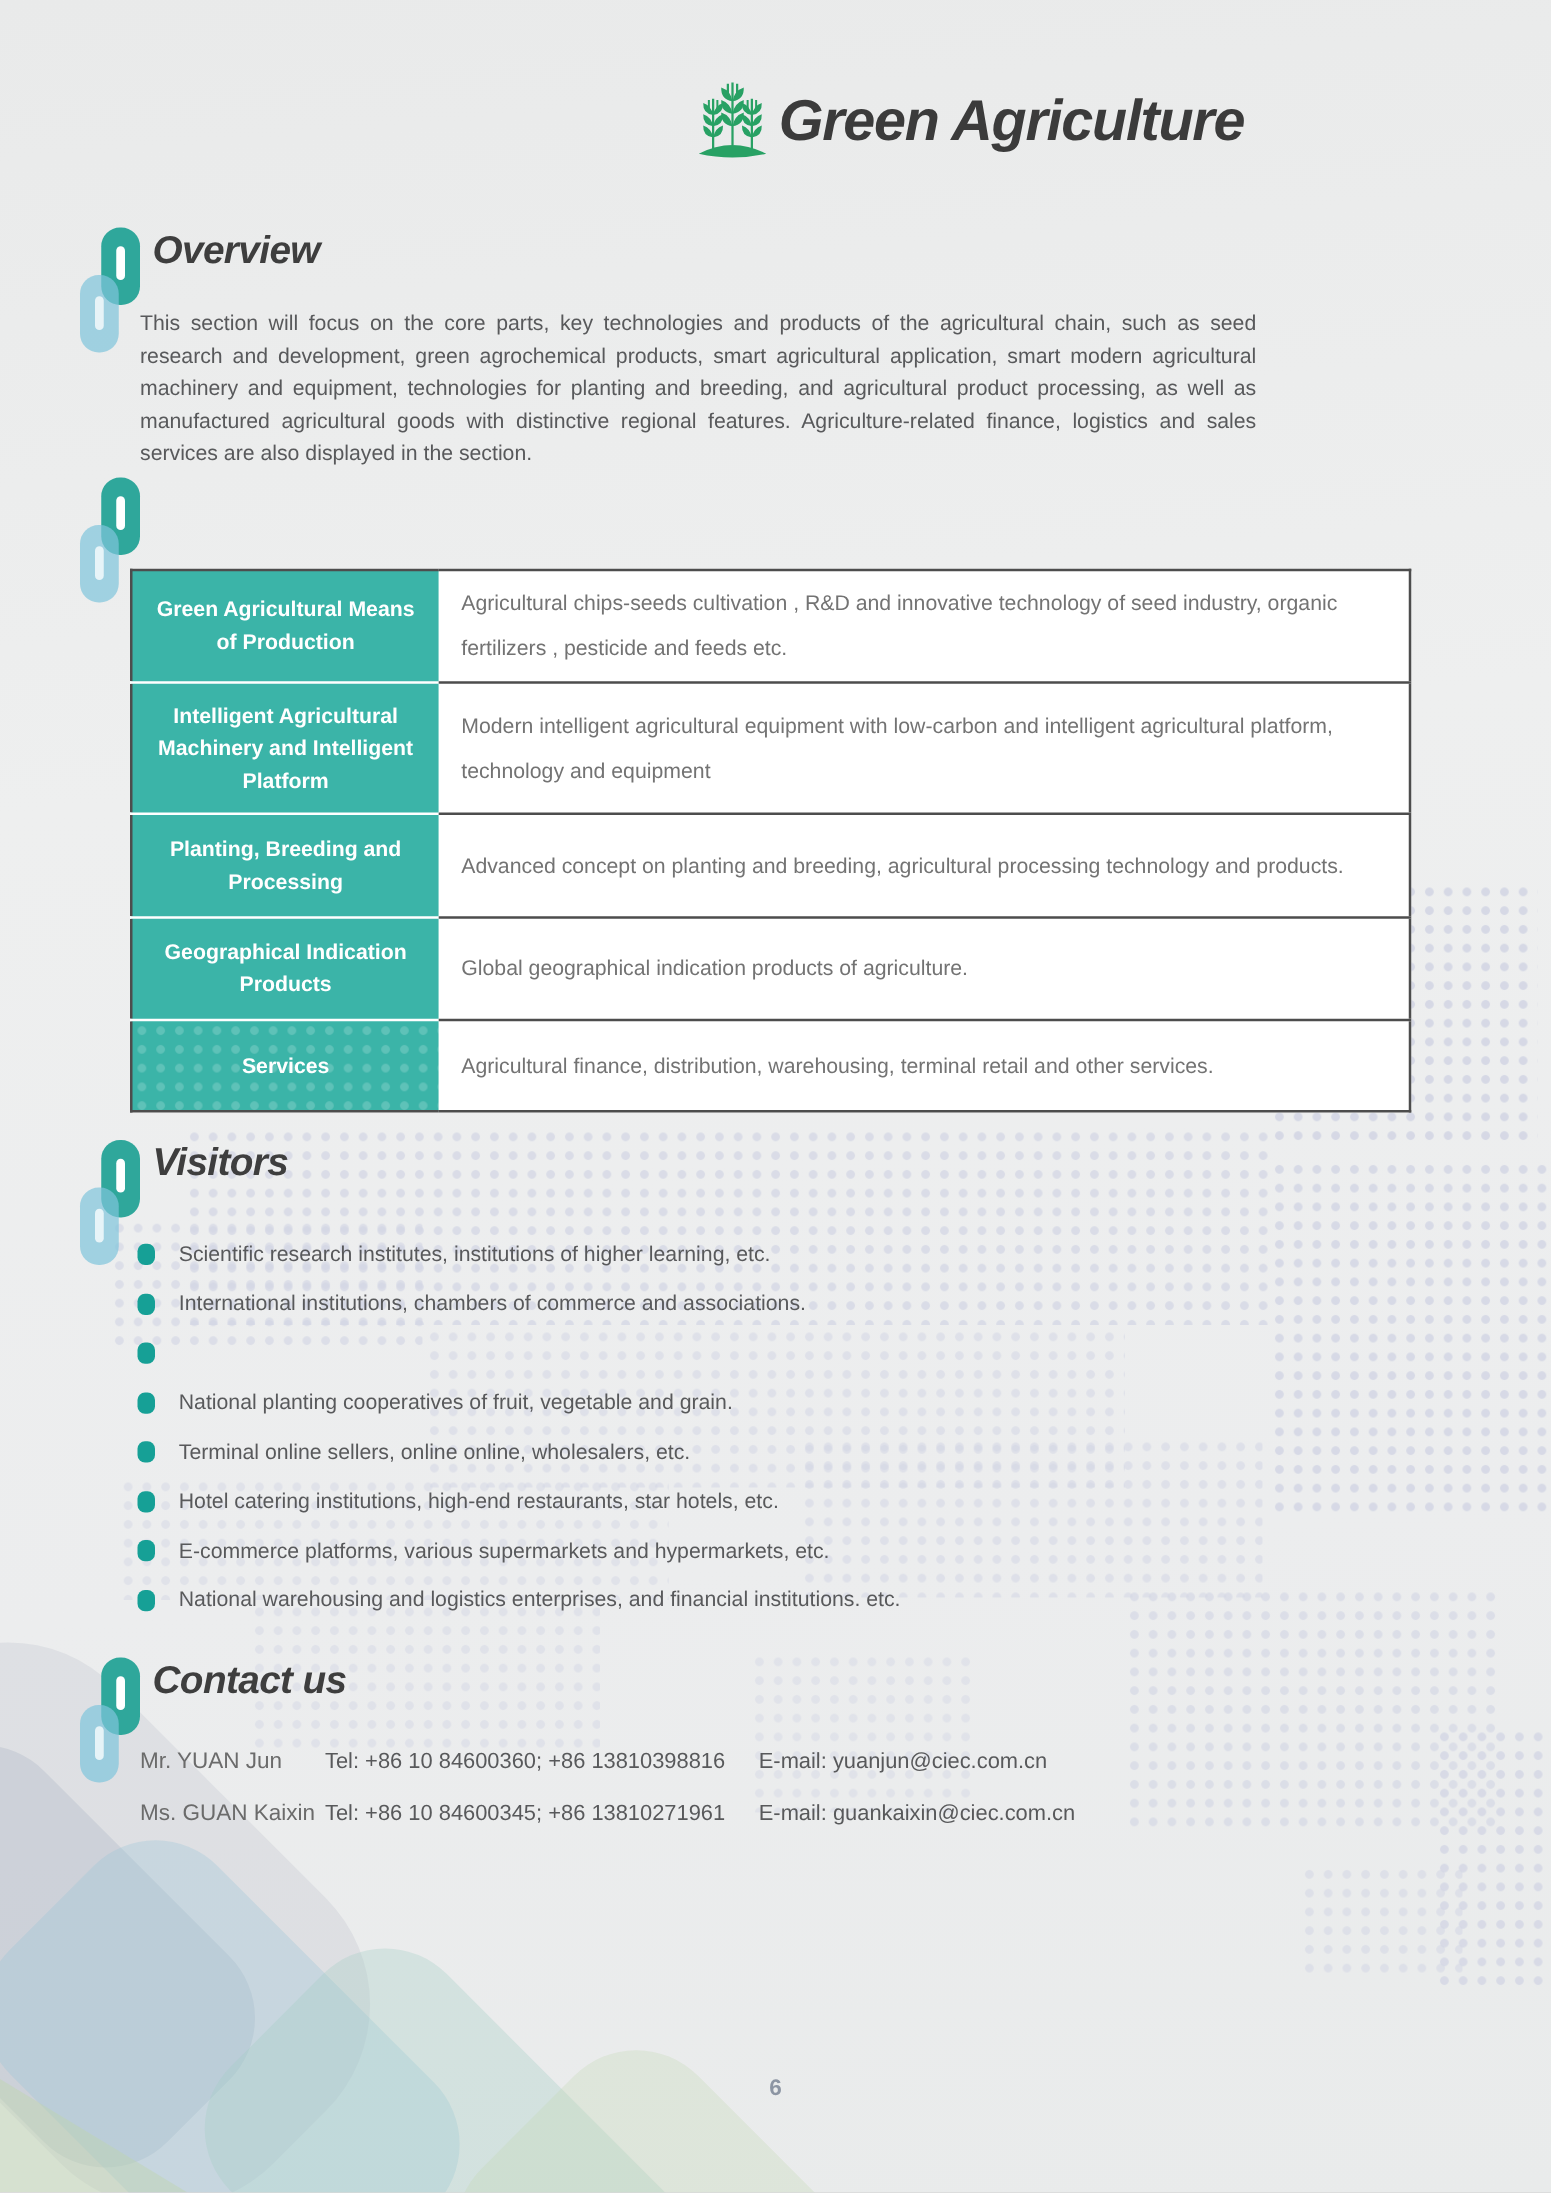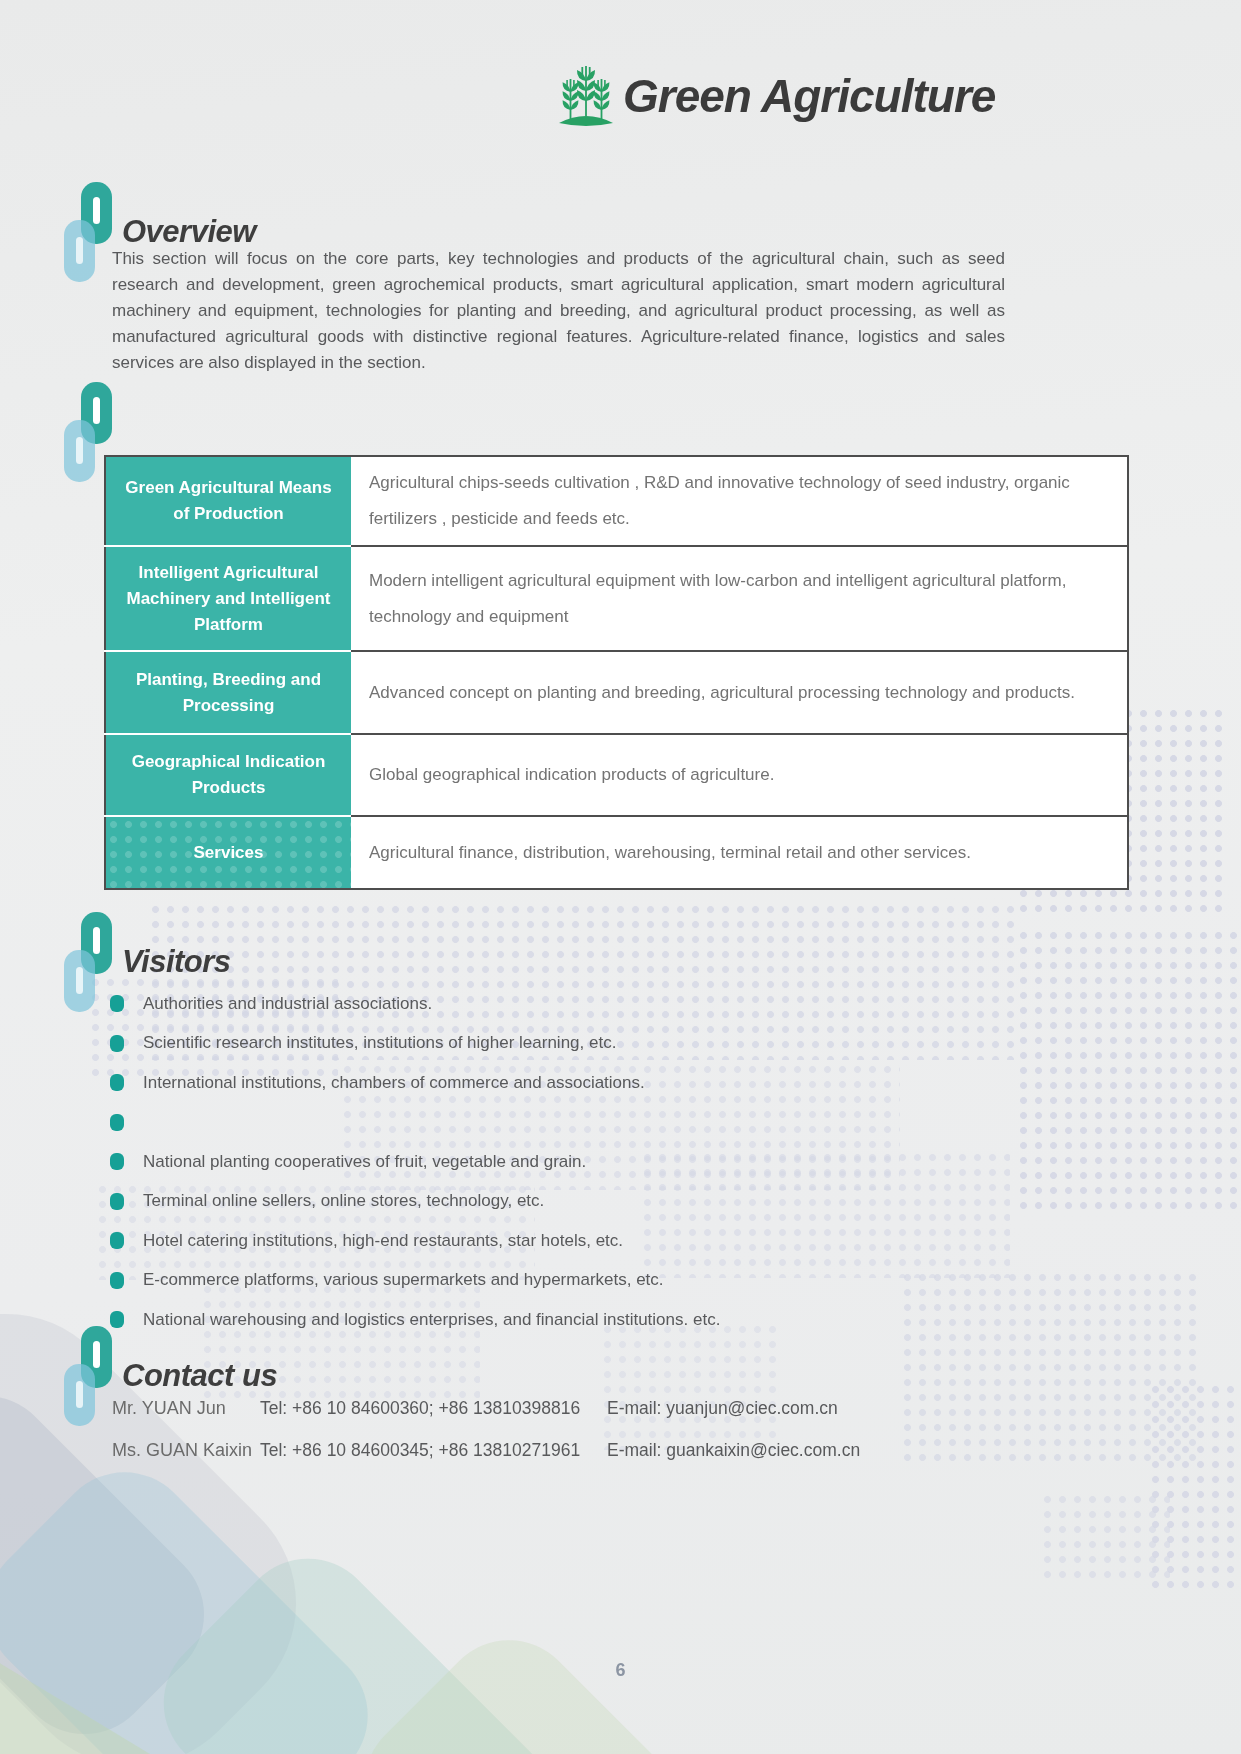--- a/index.html
+++ b/index.html
@@ -30,21 +30,21 @@
   .b1{left:-70px;top:1390px;width:210px;height:350px;background:rgba(162,172,190,.28);}
   .b2{left:60px;top:1470px;width:235px;height:385px;background:rgba(148,197,216,.30);}
   .b3{left:235px;top:1560px;width:245px;height:385px;background:rgba(165,206,196,.33);}
   .b4{left:420px;top:1648px;width:245px;height:340px;background:rgba(196,214,178,.30);}
   .wedge{position:absolute;z-index:0;left:0;top:1565px;width:300px;height:189px;
     background:rgba(190,212,176,.45);clip-path:polygon(0 100%,0 52%,50% 100%);}
   
   .logo-row{position:absolute;z-index:2;left:553px;top:62px;display:flex;align-items:center;gap:4px;}
   .logo-text{font-size:46px;font-weight:bold;font-style:italic;color:#3b3b3b;letter-spacing:-1px;white-space:nowrap;}
   
-  .sec{position:absolute;z-index:2;left:64px;display:flex;align-items:center;}
+  .sec{position:absolute;z-index:2;left:64px;display:flex;}
   .chain{position:relative;width:48px;height:100px;display:block;flex:0 0 48px;}
   .chain i{display:block;position:absolute;}
   .c-teal{left:17px;top:0;width:31px;height:62px;border-radius:15px;background:#2fa79b;}
   .c-blue{left:0;top:38px;width:31px;height:62px;border-radius:15px;background:rgba(127,196,219,.70);}
   .bar-t{left:29px;top:15px;width:7px;height:27px;border-radius:4px;background:#fff;}
   .bar-b{left:12px;top:55px;width:7px;height:27px;border-radius:4px;background:rgba(255,255,255,.75);}
   .sec h2{margin:0 0 0 10px;font-size:31px;font-style:italic;font-weight:bold;color:#3e3e3e;letter-spacing:-.5px;white-space:nowrap;}
   
   .overview-p{position:absolute;z-index:2;left:112px;top:246px;width:893px;margin:0;
     font-size:17px;line-height:26px;color:#58595b;text-align:justify;}
@@ -185,40 +185,36 @@
         <i class="bar-t"></i>
         <i class="c-blue"></i>
         <i class="bar-b"></i>
     </span>
     <h2>Visitors</h2>
   </div>
 
   <ul class="visitors-list">
     <li>
         <span class="bullet"></span>
-        <span class="v-text">Authorities and industrial associations.</span>
-      </li>
-    <li>
-        <span class="bullet"></span>
         <span class="v-text">Scientific research institutes, institutions of higher learning, etc.</span>
       </li>
     <li>
         <span class="bullet"></span>
         <span class="v-text">International institutions, chambers of commerce  and associations.</span>
       </li>
     <li>
         <span class="bullet"></span>
       </li>
     <li>
         <span class="bullet"></span>
         <span class="v-text">National planting cooperatives of fruit, vegetable and grain.</span>
       </li>
     <li>
         <span class="bullet"></span>
-        <span class="v-text">Terminal online sellers, online stores, technology, etc.</span>
+        <span class="v-text">Terminal online sellers, online online, wholesalers, etc.</span>
       </li>
     <li>
         <span class="bullet"></span>
         <span class="v-text">Hotel catering institutions, high-end restaurants, star hotels, etc.</span>
       </li>
     <li>
         <span class="bullet"></span>
         <span class="v-text">E-commerce platforms, various supermarkets and hypermarkets, etc.</span>
       </li>
     <li>

